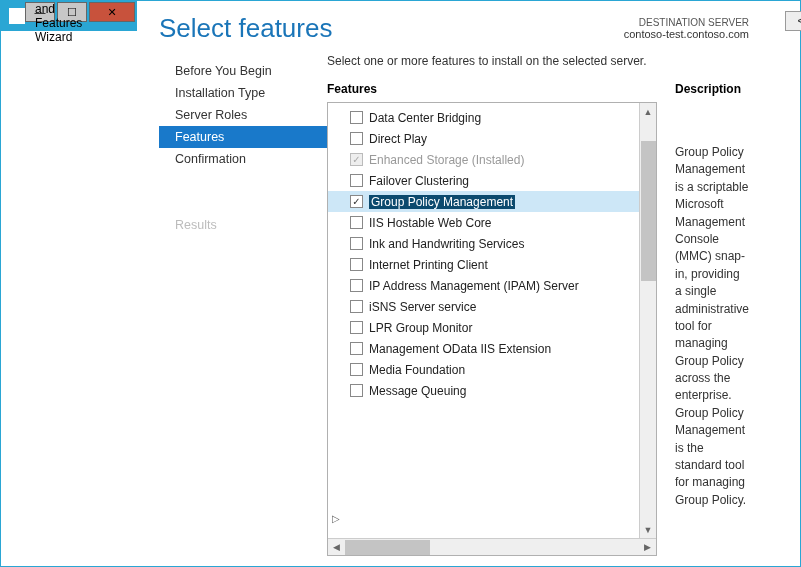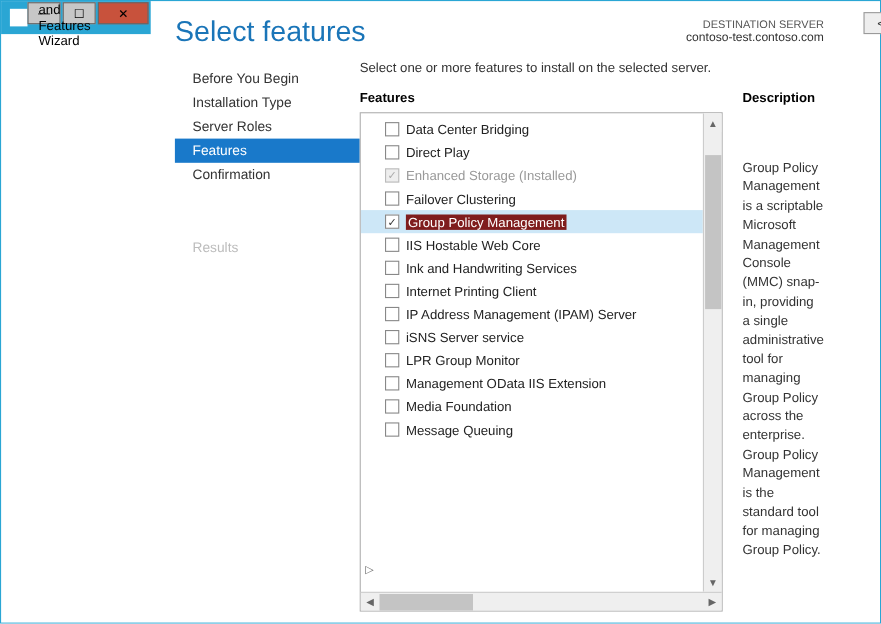--- a/index.html
+++ b/index.html
@@ -142,21 +142,21 @@
     padding-left:22px;
     font-size:12px;
     color:#222;
     white-space:nowrap;
   }
   .feat-row.disabled { color:#999; }
   .feat-row.selected {
     background:#cde7f7;
   }
   .feat-row.selected .feat-label {
-    background:#7f1d1d;
+    background:#0c4a6e;
     color:#fff;
     padding:0 2px;
   }
   .chk {
     width:13px;height:13px;
     border:1px solid #888;
     background:#fff;
     margin-right:6px;
     display:inline-flex;align-items:center;justify-content:center;
     font-size:10px;

